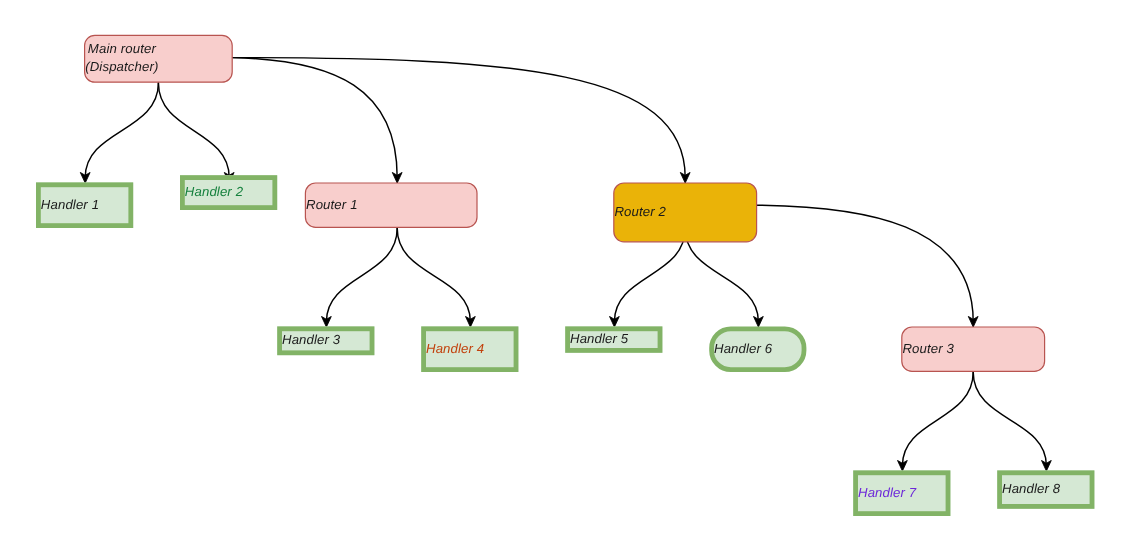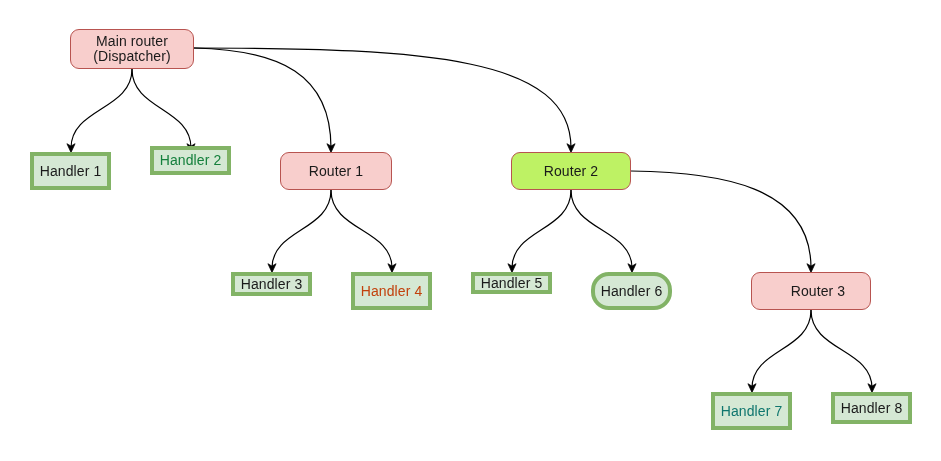--- a/index.html
+++ b/index.html
@@ -23,27 +23,28 @@
     top: 0;
     width: 941px;
     height: 461px;
     pointer-events: none;
   }
   .node {
     position: absolute;
     box-sizing: border-box;
     display: flex;
     align-items: center;
-    justify-content: center;
+    justify-content: flex-start;
     text-align: center;
-    font-size: 14px;
+    font-size: 11px;
     line-height: 15px;
     color: #1a1a1a;
     letter-spacing: 0.1px;
     white-space: pre-line;
+    font-style: italic;
   }
   .node.router {
     background: #f8cecc;
     border: 1px solid #b85450;
     border-radius: 9px;
   }
   .node.handler {
     background: #d5e8d4;
     border: 4px solid #0f766e;
     border-radius: 0;
@@ -77,24 +78,24 @@
         <path d="M811,310 C811,351 752,349 752,388" marker-end="url(#arrowhead)"></path>
         <path d="M811,310 C811,351 872,349 872,388" marker-end="url(#arrowhead)"></path>
       </g>
   </svg>
 
   <div id="node-group">
       <div class="node router" style="left: 70px; top: 29px; width: 124px; height: 40px; background: rgb(248, 206, 204); border-color: rgb(184, 84, 80); color: rgb(26, 26, 26);"><span class="node-label">Main router
 (Dispatcher)</span></div>
       <div class="node handler" style="left: 30px; top: 152px; width: 81px; height: 38px; background: rgb(213, 232, 212); border-color: rgb(130, 179, 102); color: rgb(26, 26, 26);"><span class="node-label">Handler 1</span></div>
       <div class="node handler" style="left: 150px; top: 146px; width: 81px; height: 29px; background: rgb(213, 232, 212); border-color: rgb(130, 179, 102); color: #15803d;"><span class="node-label">Handler 2</span></div>
-      <div class="node router" style="left: 280px; top: 152px; width: 112px; height: 38px; background: rgb(248, 206, 204); border-color: rgb(184, 84, 80); color: rgb(26, 26, 26);"><span class="node-label">Router 1</span></div>
-      <div class="node router" style="left: 511px; top: 152px; width: 120px; height: 38px; background: #bef264; border-color: rgb(184, 84, 80); color: rgb(26, 26, 26);"><span class="node-label">Router 2</span></div>
+      <div class="node router" style="left: 254px; top: 152px; width: 144px; height: 38px; background: rgb(248, 206, 204); border-color: rgb(184, 84, 80); color: rgb(26, 26, 26);"><span class="node-label">Router 1</span></div>
+      <div class="node router" style="left: 511px; top: 152px; width: 120px; height: 50px; background: #eab308; border-color: rgb(184, 84, 80); color: rgb(26, 26, 26);"><span class="node-label">Router 2</span></div>
       <div class="node handler" style="left: 231px; top: 272px; width: 81px; height: 24px; background: rgb(213, 232, 212); border-color: rgb(130, 179, 102); color: rgb(26, 26, 26);"><span class="node-label">Handler 3</span></div>
       <div class="node handler" style="left: 351px; top: 272px; width: 81px; height: 38px; background: rgb(213, 232, 212); border-color: rgb(130, 179, 102); color: #c2410c;"><span class="node-label">Handler 4</span></div>
       <div class="node handler" style="left: 471px; top: 272px; width: 81px; height: 22px; background: rgb(213, 232, 212); border-color: rgb(130, 179, 102); color: rgb(26, 26, 26);"><span class="node-label">Handler 5</span></div>
       <div class="node handler" style="left: 591px; top: 272px; width: 81px; height: 38px; background: rgb(213, 232, 212); border-color: rgb(130, 179, 102); color: rgb(26, 26, 26); border-radius: 18px;"><span class="node-label">Handler 6</span></div>
-      <div class="node router" style="left: 751px; top: 272px; width: 120px; height: 38px; background: rgb(248, 206, 204); border-color: rgb(184, 84, 80); color: rgb(26, 26, 26); padding-left: 14px;"><span class="node-label">Router 3</span></div>
-      <div class="node handler" style="left: 711px; top: 392px; width: 81px; height: 38px; background: rgb(213, 232, 212); border-color: rgb(130, 179, 102); color: #0f766e;"><span class="node-label">Handler 7</span></div>
+      <div class="node router" style="left: 751px; top: 272px; width: 120px; height: 38px; background: rgb(248, 206, 204); border-color: rgb(184, 84, 80); color: rgb(26, 26, 26);"><span class="node-label">Router 3</span></div>
+      <div class="node handler" style="left: 711px; top: 392px; width: 81px; height: 38px; background: rgb(213, 232, 212); border-color: rgb(130, 179, 102); color: #6d28d9;"><span class="node-label">Handler 7</span></div>
       <div class="node handler" style="left: 831px; top: 392px; width: 81px; height: 32px; background: rgb(213, 232, 212); border-color: rgb(130, 179, 102); color: rgb(26, 26, 26);"><span class="node-label">Handler 8</span></div>
     </div>
 
 </div>
 
 </body></html>

